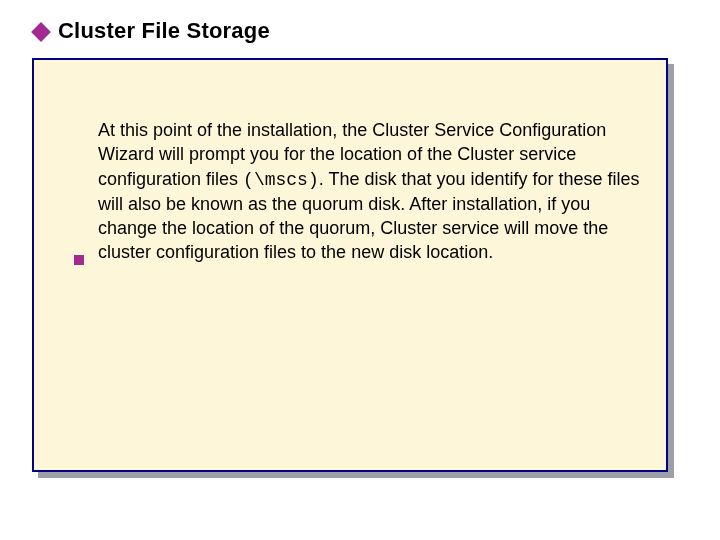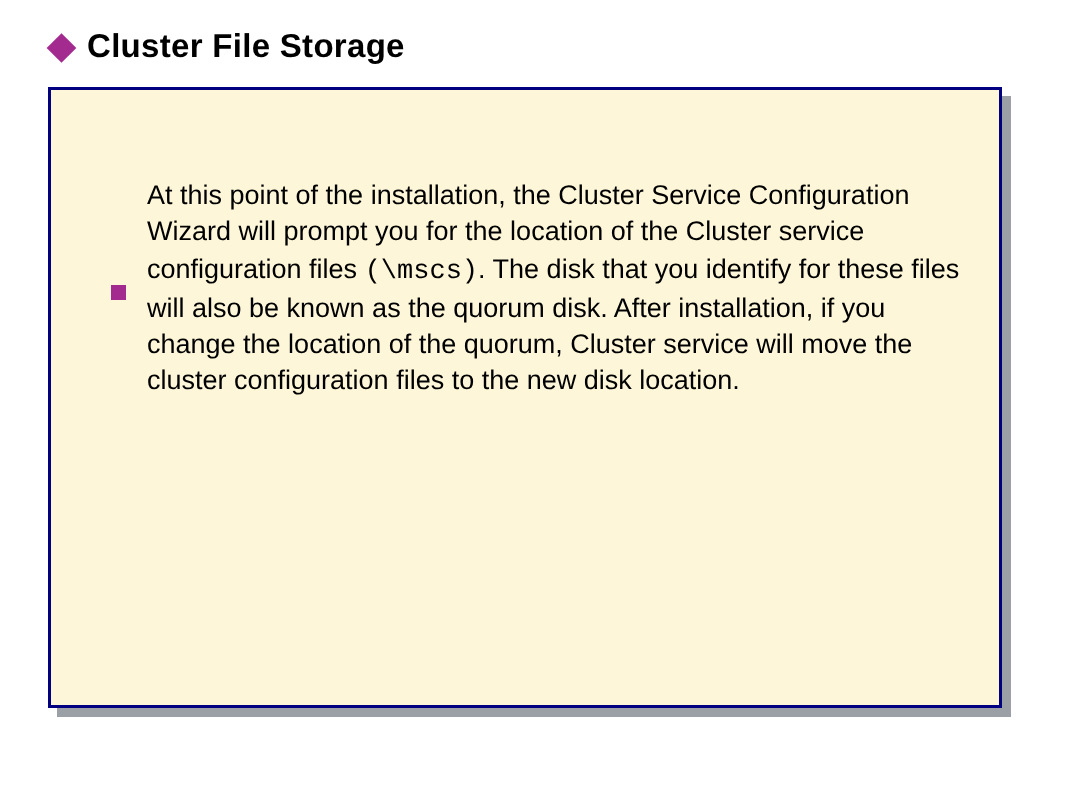--- a/index.html
+++ b/index.html
@@ -55,21 +55,21 @@
     height: 414px;
     background: #fdf6d8;
     border: 2px solid #000080;
   }
   .bullet-row {
     position: absolute;
     top: 118px;
     left: 74px;
     width: 580px;
     display: flex;
-    align-items: center;
+    align-items: flex-end;
     gap: 14px;
   }
   .square {
     width: 10px;
     height: 10px;
     background: #a32b8f;
     margin-top: 6px;
     flex: 0 0 auto;
   }
   .body-text {

